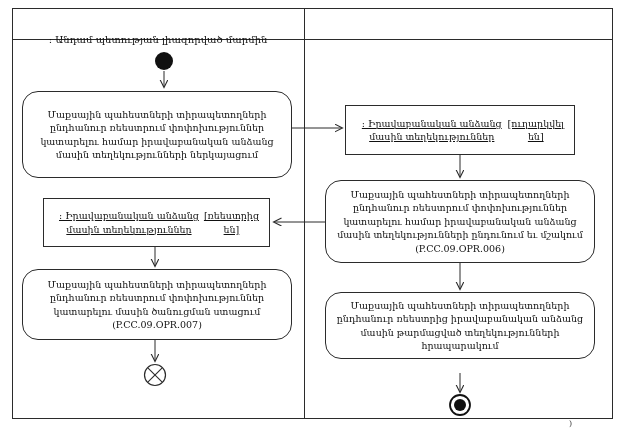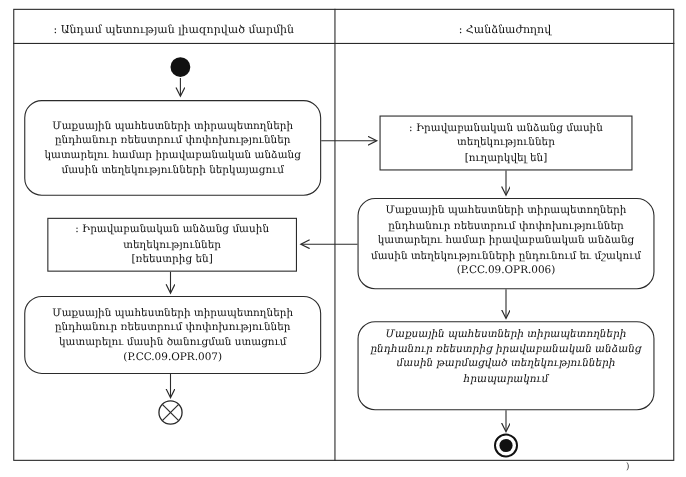--- a/index.html
+++ b/index.html
@@ -8,58 +8,55 @@
     width:624px;height:434px;
     background:#ffffff;
     font-family:"DejaVu Serif","DejaVu Sans",serif;
     color:#111;
     overflow:hidden;
   }
   
   .frame{position:absolute;left:12px;top:8px;width:601px;height:411px;border:1px solid #2b2b2b;box-sizing:border-box;}
   .header-sep{position:absolute;left:12px;top:39px;width:601px;height:1px;background:#2b2b2b;}
   .lane-divider{position:absolute;left:304px;top:8px;width:1px;height:411px;background:#2b2b2b;}
-  .lane-header{position:absolute;top:12px;height:31px;display:flex;align-items:center;justify-content:center;font-size:10px;}
+  .lane-header{position:absolute;top:24px;height:31px;display:flex;align-items:center;justify-content:center;font-size:10px;}
   .lane-header.left{left:12px;width:292px;}
   .lane-header.right{left:305px;width:308px;}
 
   
   .activity{
     position:absolute;border:1px solid #2b2b2b;border-radius:16px;background:#fff;
     box-sizing:border-box;font-size:9.5px;line-height:13.5px;text-align:center;
-    display:flex;flex-direction:column;align-items:center;padding:4px 9px;
+    display:flex;flex-direction:row;align-items:center;padding:4px 9px;
   }
   .activity.center{justify-content:center;}
   .activity.top{justify-content:flex-start;}
 
   
   .object-node{
     position:absolute;border:1px solid #2b2b2b;background:#fff;box-sizing:border-box;
     font-size:9.5px;line-height:13.5px;text-align:center;
-    display:flex;flex-direction:column;align-items:center;justify-content:center;padding:2px 10px;
+    display:flex;flex-direction:row;align-items:center;justify-content:center;padding:2px 10px;text-decoration:underline;
   }
 
   .svg-layer{position:absolute;left:0;top:0;pointer-events:none;}
 
   .artifact{position:absolute;left:569px;top:419px;font-size:8px;color:#333;}
 </style>
 </head>
 <body>
 
 <div class="canvas">
 
   <div class="frame"></div>
   <div class="header-sep"></div>
   <div class="lane-divider"></div>
 
   <div class="lane-header left">
     <span>: Անդամ պետության լիազորված մարմին</span>
-  </div>
-  <div class="lane-header right">
-    <span>: Հանձնաժողով</span>
   </div>
 
   <div class="activity center" style="left:22px;top:91px;width:270px;height:87px;">
     <span>Մաքսային պահեստների տիրապետողների ընդհանուր ռեեստրում փոփոխություններ կատարելու համար իրավաբանական անձանց մասին տեղեկությունների ներկայացում</span>
   </div>
 
   <div class="object-node" style="left:43px;top:198px;width:227px;height:49px;">
     <span>: Իրավաբանական անձանց մասին տեղեկություններ</span>
     <span>[ռեեստրից են]</span>
   </div>
@@ -70,21 +67,21 @@
 
   <div class="object-node" style="left:345px;top:105px;width:230px;height:50px;">
     <span>: Իրավաբանական անձանց մասին տեղեկություններ</span>
     <span>[ուղարկվել են]</span>
   </div>
 
   <div class="activity top" style="left:325px;top:180px;width:270px;height:83px;">
     <span>Մաքսային պահեստների տիրապետողների ընդհանուր ռեեստրում փոփոխություններ կատարելու համար իրավաբանական անձանց մասին տեղեկությունների ընդունում եւ մշակում (P.CC.09.OPR.006)</span>
   </div>
 
-  <div class="activity top" style="left:325px;top:292px;width:270px;height:81px;font-style:italic;">
+  <div class="activity top" style="left:325px;top:292px;width:270px;height:67px;">
     <span>Մաքսային պահեստների տիրապետողների ընդհանուր ռեեստրից իրավաբանական անձանց մասին թարմացված տեղեկությունների հրապարակում</span>
   </div>
 
   <svg class="svg-layer" width="624" height="434" viewBox="0 0 624 434">
     <defs>
       <marker id="arrow" markerWidth="10" markerHeight="10" refX="7.5" refY="4" orient="auto" markerUnits="userSpaceOnUse">
         <path d="M0,0 L8,4 L0,8" fill="none" stroke="#2b2b2b" stroke-width="1.1"></path>
       </marker>
     </defs>
 

